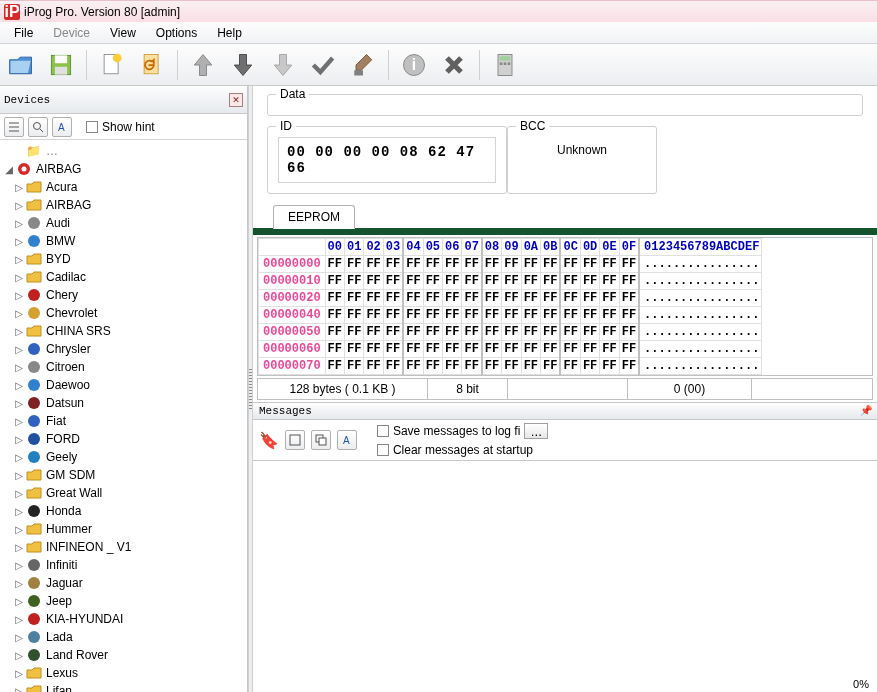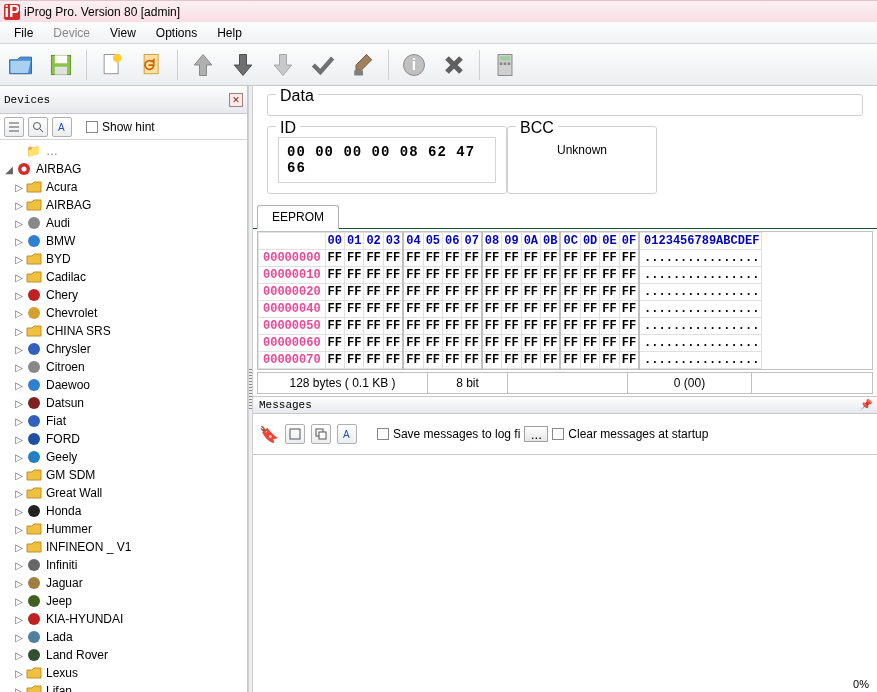--- a/index.html
+++ b/index.html
@@ -140,21 +140,21 @@
 }
 .fset {
   border: 1px solid #d0d0d0;
   border-radius: 3px;
   padding: 10px 10px;
   position: relative;
 }
 .fset .leg {
   position: absolute; top: -8px; left: 8px;
   background: #fff; padding: 0 4px;
-  font-size: 16px;
+  font-size: 12px;
 }
 .hexval {
   font-family: 'Lucida Console','Courier New',monospace;
   font-size: 14px;
   font-weight: bold;
   letter-spacing: 1px;
   background: #fff;
   border: 1px solid #d4d4d4;
   padding: 6px 8px;
 }
@@ -164,21 +164,21 @@
 .fset.bcc .uv { padding: 6px; }
 .readbtn {
   width: 120px; height: 26px;
   align-self: center;
   margin-left: 240px;
   border: 1px solid #a0a0a0;
   border-radius: 3px;
   background: linear-gradient(to bottom,#fdfdfd,#e6e6e6);
   font-size: 12px;
 }
-.tabs { display: flex; border-bottom: 1px solid #14532d; padding-left: 4px; align-items: center;}
+.tabs { display: flex; border-bottom: 7px solid #14532d; padding-left: 20px; align-items: center;}
 .tab {
   border: 1px solid #b0b0b0;
   border-bottom: 1px solid #fff;
   background: #fff;
   padding: 4px 14px;
   position: relative; top: 1px;
   border-radius: 3px 3px 0 0;
 }
 .hexgrid {
   flex: 0 0 auto;
@@ -862,21 +862,21 @@
             <rect x="1" y="1" width="7" height="7" fill="none" stroke="#555"></rect>
             <rect x="4" y="4" width="7" height="7" fill="#fff" stroke="#555"></rect>
           </svg>
         </div>
       <div class="ibtn">
           <svg viewBox="0 0 12 12">
             <text x="2" y="10" font-size="10" fill="#2050c0">A</text>
           </svg>
         </div>
       <div style="width:8px"></div>
-      <div style="display:flex;flex-direction:row;gap:4px;">
+      <div style="display:flex;flex-direction:column;gap:4px;">
         <div class="chkline">
           <div class="chk"></div>
           <span>Save messages to log fi</span>
           <button class="sbtn">...</button>
         </div>
         <div class="chkline">
           <div class="chk"></div>
           <span>Clear messages at startup</span>
         </div>
       </div>

